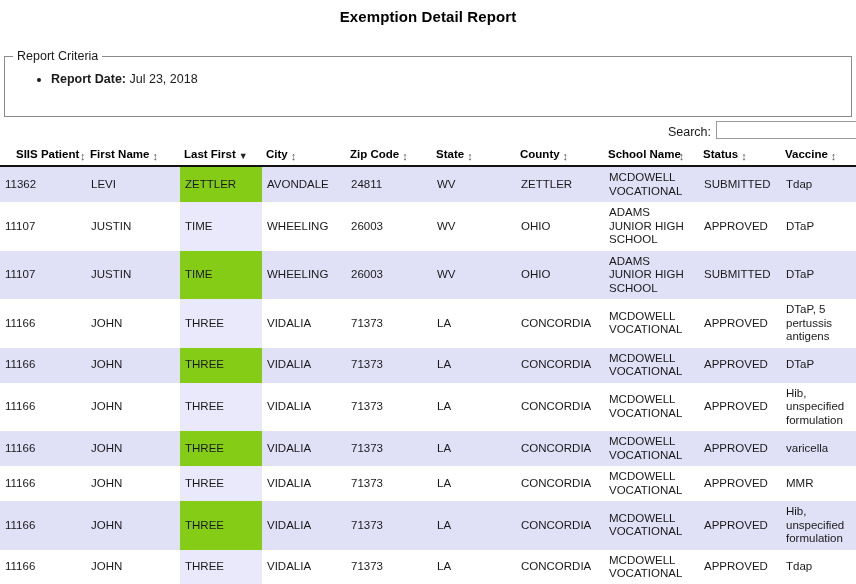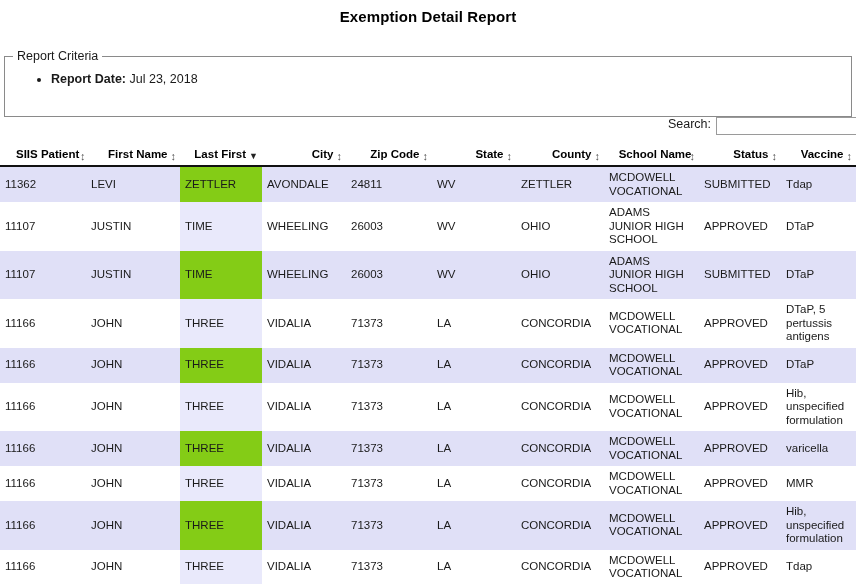--- a/index.html
+++ b/index.html
@@ -68,21 +68,21 @@
 
   
   .search-row {
     position: absolute;
     top: 117px;
     right: 0px;
     left: 0px;
     height: 22px;
     display: flex;
     justify-content: flex-end;
-    align-items: flex-start;
+    align-items: flex-end;
   }
   .search-label {
     font-size: 12.5px;
     color: #1a1a1a;
     margin-right: 5px;
     white-space: nowrap;
   }
   .search-input {
     width: 180px;
     height: 18px;
@@ -111,21 +111,21 @@
     table-layout: fixed;
     font-size: 11.5px;
   }
   table.report thead th {
     background: #ffffff;
     border-bottom: 2px solid #111111;
     font-weight: bold;
     font-size: 11.5px;
     color: #000000;
     padding: 2px 4px 3px 4px;
-    text-align: right;
+    text-align: left;
     vertical-align: bottom;
     white-space: nowrap;
     overflow: hidden;
     position: relative;
     box-sizing: border-box;
     height: 21px;
   }
   table.report thead th.align-left-head {
     text-align: left;
     padding-left: 16px;

